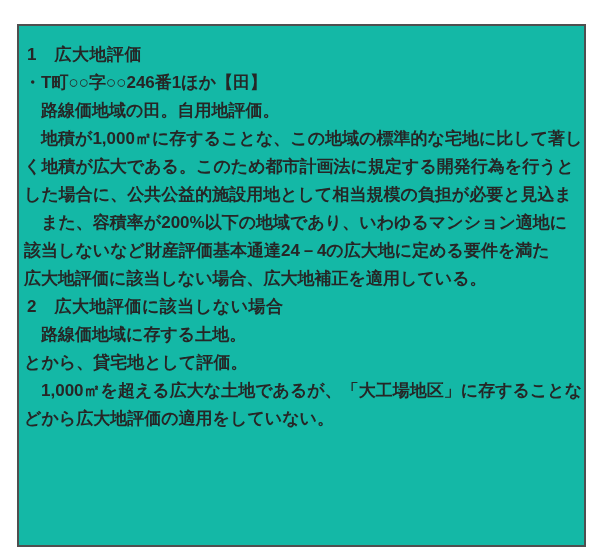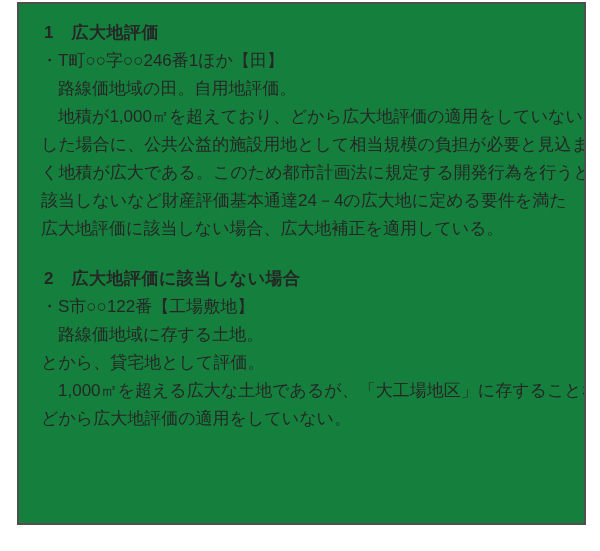--- a/index.html
+++ b/index.html
@@ -11,63 +11,62 @@
     height: 551px;
     background: #ffffff;
     position: relative;
     overflow: hidden;
     font-family: "Liberation Sans", "DejaVu Sans", sans-serif;
     color: #262626;
   }
   .doc-frame {
     position: absolute;
     left: 17px;
-    top: 2px;
+    top: 24px;
     width: 569px;
     height: 523px;
     box-sizing: border-box;
     border: 2px solid #4f4f4f;
-    background: #15803d;
-    padding: 15px 12px 0 22px;
+    background: #14b8a6;
+    padding: 15px 12px 0 5px;
     overflow: hidden;
   }
   .line {
     font-size: 17px;
     line-height: 28px;
-    font-weight: 400;
+    font-weight: 700;
     white-space: pre;
     letter-spacing: 0px;
   }
   .heading {
     font-weight: 700;
     padding-left: 3px;
     letter-spacing: 0.5px;
   }
   .section-2 {
-    margin-top: 22px;
   }
 </style>
 </head>
 <body>
 
 <div class="doc-frame">
 
   <section>
     <div class="line heading">1　広大地評価</div>
     <div class="line">・T町○○字○○246番1ほか【田】</div>
     <div class="line">　路線価地域の田。自用地評価。</div>
-    <div class="line">　地積が1,000㎡を超えており、どから広大地評価の適用をしていない</div>
+    <div class="line">　地積が1,000㎡に存することな、この地域の標準的な宅地に比して著し</div>
+    <div class="line">く地積が広大である。このため都市計画法に規定する開発行為を行うと</div>
     <div class="line">した場合に、公共公益的施設用地として相当規模の負担が必要と見込ま</div>
-    <div class="line">く地積が広大である。このため都市計画法に規定する開発行為を行うと</div>
+    <div class="line">　また、容積率が200%以下の地域であり、いわゆるマンション適地に</div>
     <div class="line">該当しないなど財産評価基本通達24－4の広大地に定める要件を満た</div>
     <div class="line">広大地評価に該当しない場合、広大地補正を適用している。</div>
   </section>
 
   <section class="section-2">
     <div class="line heading">2　広大地評価に該当しない場合</div>
-    <div class="line">・S市○○122番【工場敷地】</div>
     <div class="line">　路線価地域に存する土地。</div>
     <div class="line">とから、貸宅地として評価。</div>
     <div class="line">　1,000㎡を超える広大な土地であるが、「大工場地区」に存することな</div>
     <div class="line">どから広大地評価の適用をしていない。</div>
   </section>
 
 </div>
 
 </body></html>

